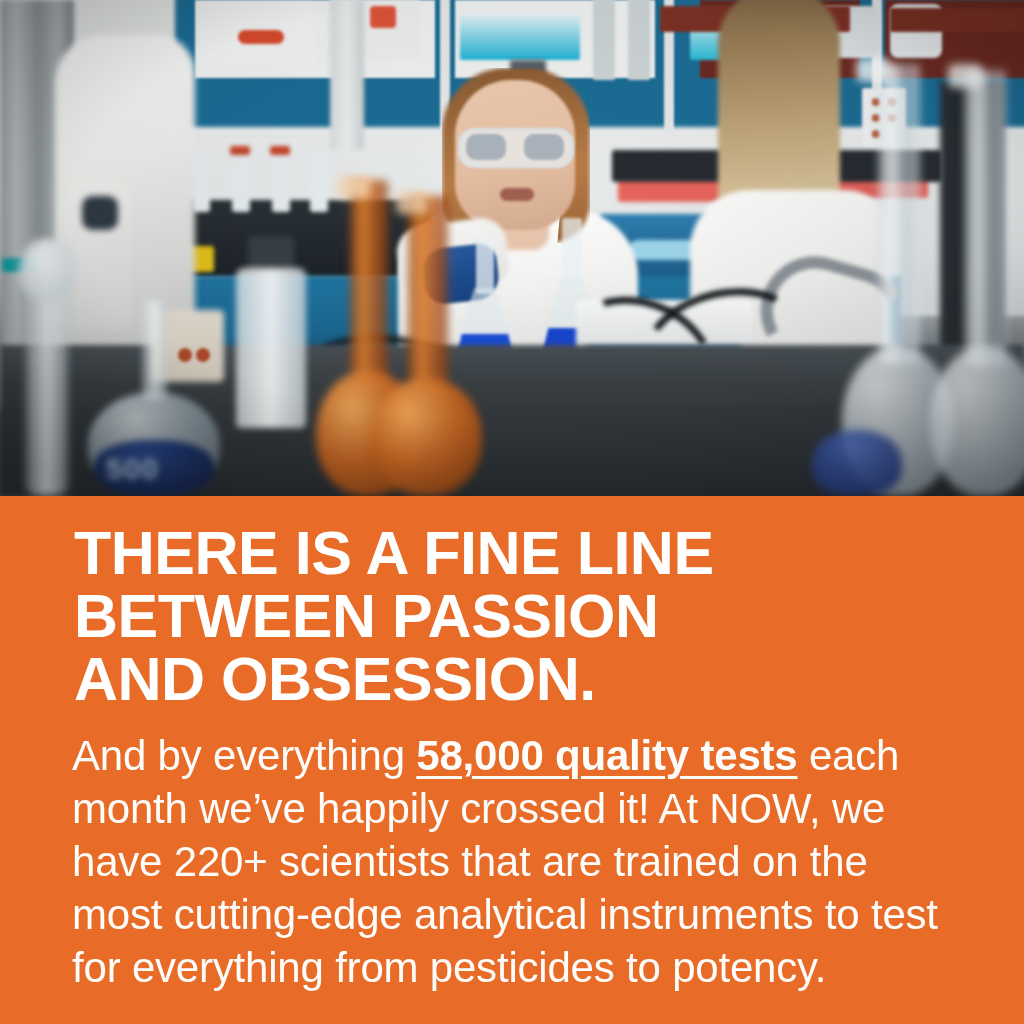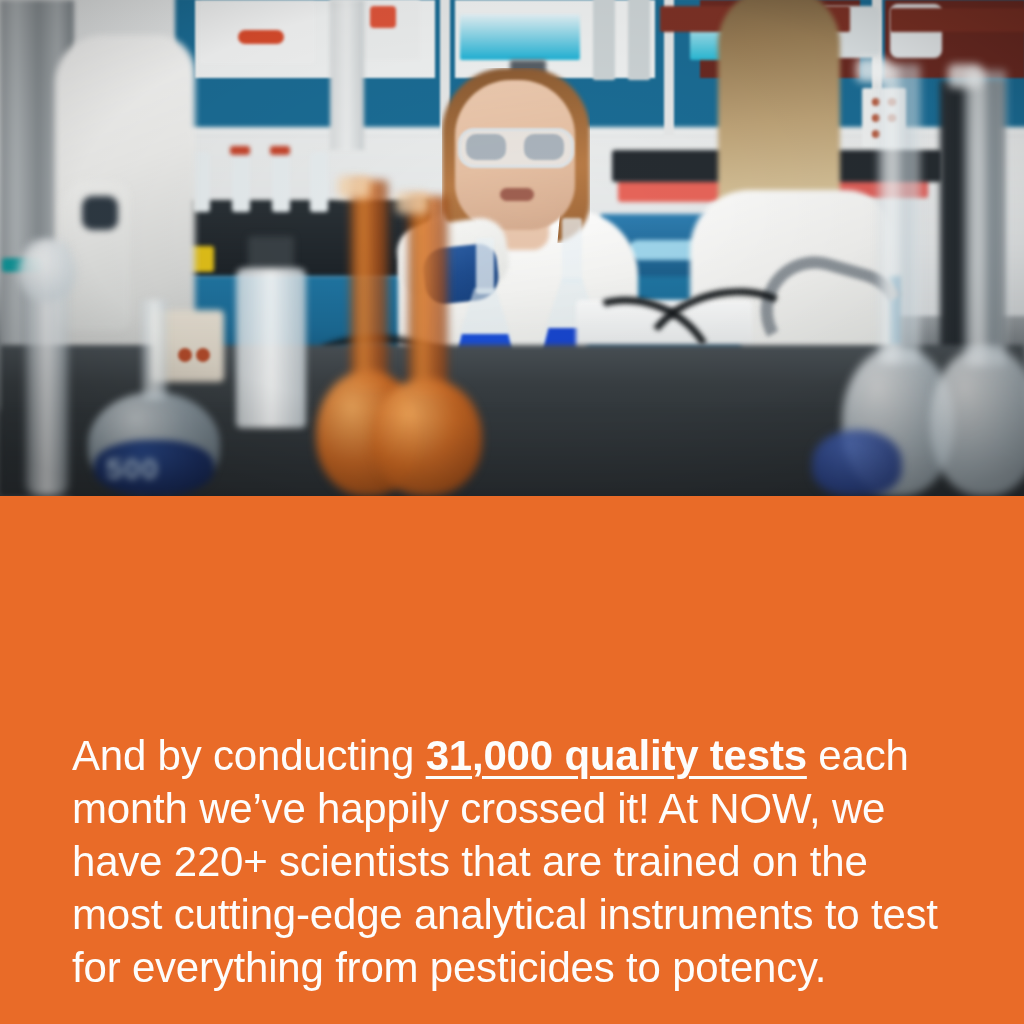--- a/index.html
+++ b/index.html
@@ -513,17 +513,20 @@
     <div class="fg" style="left:26px;top:240px;width:42px;height:256px;background:linear-gradient(90deg,rgba(208,218,224,.45),rgba(250,252,253,.85),rgba(190,204,212,.5));border-radius:12px;"></div>
     <div class="fg" style="left:18px;top:242px;width:58px;height:60px;background:radial-gradient(ellipse at 36% 30%, rgba(252,253,253,.85), rgba(184,198,206,.7));border-radius:50%;"></div>
 
     <div class="fg" style="left:812px;top:430px;width:90px;height:66px;background:radial-gradient(ellipse at 40% 24%, rgba(72,104,190,.85), rgba(26,46,110,.92));border-radius:48% 48% 40% 40%;"></div>
 
     <div class="vignette"></div>
   </div>
 
   <div id="panel">
 
-
-    <p id="body-copy"><span>And by conducting </span><span class="hl">31,000 quality tests</span><span> each month we’ve happily crossed it! At NOW, we have 220+ scientists that are trained on the most cutting-edge analytical instruments to test for everything from pesticides to potency.</span></p>
+    <h1 id="headline">THERE IS A FINE LINE
+BETWEEN PASSION
+AND OBSESSION.</h1>
+
+    <p id="body-copy"><span>And by everything </span><span class="hl">58,000 quality tests</span><span> each month we’ve happily crossed it! At NOW, we have 220+ scientists that are trained on the most cutting-edge analytical instruments to test for everything from pesticides to potency.</span></p>
 
   </div>
 </div>
 
 </body></html>

